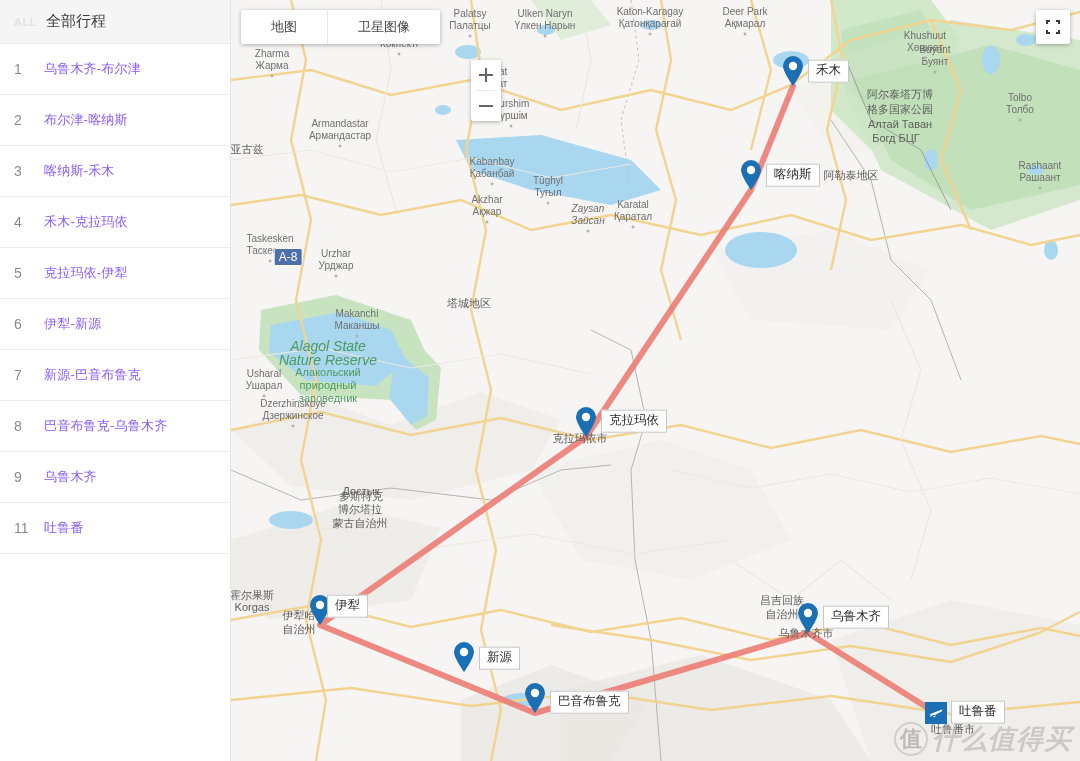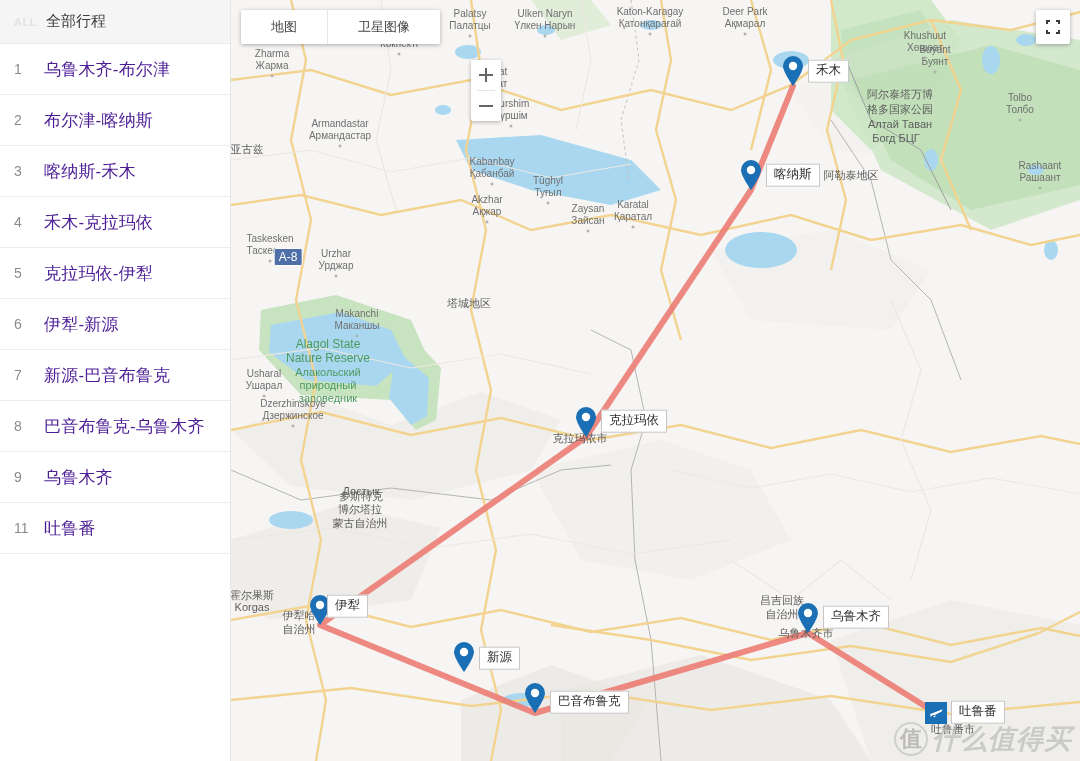--- a/index.html
+++ b/index.html
@@ -41,21 +41,21 @@
     cursor: pointer;
     background: #fff;
     padding-left: 14px;
   }
   .trip-idx {
     width: 30px; flex: none;
     font-size: 14px; color: #8a8a8a;
     text-align: left;
   }
   .trip-name {
-    font-size: 17px; color: #4c1d95;
+    font-size: 13px; color: #8b5cf6;
     letter-spacing: .2px;
   }
 
   
   #map {
     position: relative;
     width: 849px; height: 761px;
     overflow: hidden;
     background: #f6f5f3;
   }
@@ -65,21 +65,21 @@
     font-size: 10px;
     color: #6f6f6f;
     white-space: nowrap;
     pointer-events: none;
     line-height: 1.15;
     text-align: center;
     transform: translate(-50%, 0);
   }
   .map-lbl.cn { color: #5d5d5d; font-size: 11px; }
   .map-lbl.park { color: #4c9a5e; font-size: 11px; }
-  .map-lbl.park-it { color: #4c9a5e; font-size: 12px; }
+  .map-lbl.park-it { color: #4c9a5e; font-size: 14px; font-style: italic; }
   .map-dot {
     position: absolute; width: 3px; height: 3px;
     border: 1px solid #9b9b9b; border-radius: 50%;
     background: #fff; transform: translate(-50%,-50%);
   }
 
   
   .map-type {
     position: absolute; top: 10px; left: 10px;
     display: flex;
@@ -381,21 +381,21 @@
         <div class="map-lbl" style="left: 317px; top: 175px;">
           <div>Tūghyl</div>
           <div>Туғыл</div>
         </div>
         <div class="map-dot" style="left: 317px; top: 203px;"></div>
         <div class="map-lbl" style="left: 256px; top: 194px;">
           <div>Akzhar</div>
           <div>Ақжар</div>
         </div>
         <div class="map-dot" style="left: 256px; top: 222px;"></div>
-        <div class="map-lbl" style="left: 357px; top: 203px;">
+        <div class="map-lbl" style="left: 357px; top: 203px; font-style: italic;">
           <div>Zaysan</div>
           <div>Зайсан</div>
         </div>
         <div class="map-dot" style="left: 357px; top: 231px;"></div>
         <div class="map-lbl" style="left: 402px; top: 199px;">
           <div>Karatal</div>
           <div>Қаратал</div>
         </div>
         <div class="map-dot" style="left: 402px; top: 227px;"></div>
         <div class="map-lbl" style="left: 39px; top: 233px;">

